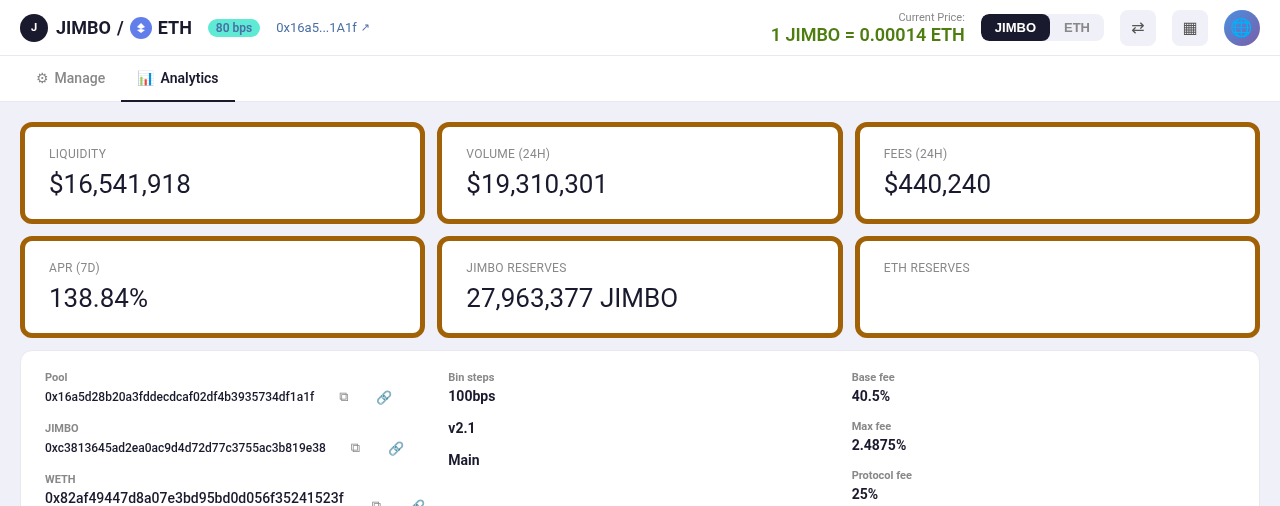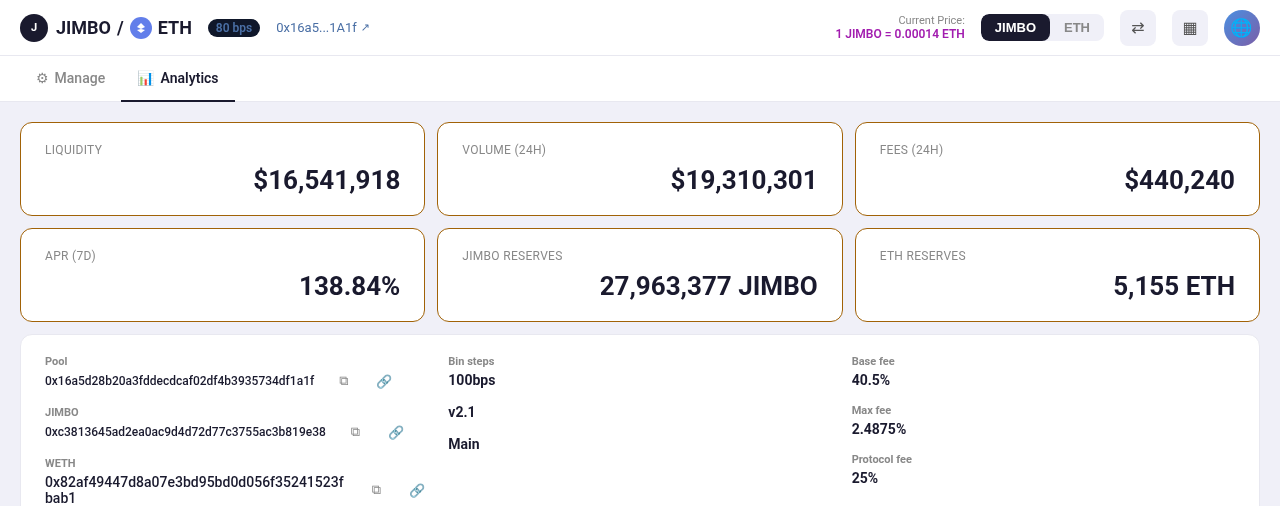--- a/index.html
+++ b/index.html
@@ -47,21 +47,21 @@
       width: 22px;
       height: 22px;
       background: #627eea;
       border-radius: 50%;
       display: inline-flex;
       align-items: center;
       justify-content: center;
     }
     .eth-icon svg { width: 12px; height: 12px; }
     .bps-badge {
-      background: #0f172a;
+      background: #5eead4;
       color: #4a6fa5;
       padding: 2px 8px;
       border-radius: 12px;
       font-size: 12px;
       font-weight: 600;
       margin-left: 8px;
     }
     .address-link {
       font-size: 13px;
       color: #4a6fa5;
@@ -81,23 +81,23 @@
       gap: 16px;
     }
     .current-price {
       text-align: right;
     }
     .current-price-label {
       font-size: 11px;
       color: #888;
     }
     .current-price-value {
-      font-size: 12px;
+      font-size: 18px;
       font-weight: 600;
-      color: #a21caf;
+      color: #4d7c0f;
       margin-left: 36px;
     }
     .token-toggle {
       display: flex;
       background: #f0f0f8;
       border-radius: 8px;
       overflow: hidden;
     }
     .token-btn {
       padding: 6px 14px;
@@ -175,34 +175,33 @@
     
     .stats-row {
       display: grid;
       grid-template-columns: 1fr 1fr 1fr;
       gap: 12px;
     }
     .stat-card {
       background: #fff;
       border-radius: 12px;
       padding: 20px 24px;
-      border: 1px solid #a16207;
+      border: 5px solid #a16207;
     }
     .stat-label {
       font-size: 12px;
       color: #888;
       margin-bottom: 8px;
       text-transform: uppercase;
       letter-spacing: 0.3px;
     }
     .stat-value {
       font-size: 26px;
-      font-weight: 700;
-      color: #1a1a2e;
-      text-align: right;
+      font-weight: 400;
+      color: #1a1a2e;
     }
 
     
     .pool-card {
       background: #fff;
       border-radius: 12px;
       padding: 20px 24px;
       border: 1px solid #e8e8f0;
       display: grid;
       grid-template-columns: 1fr 1fr 1fr;
@@ -328,21 +327,20 @@
     <div class="stat-card">
       <div class="stat-label">APR (7D)</div>
       <div class="stat-value">138.84%</div>
     </div>
     <div class="stat-card">
       <div class="stat-label">JIMBO Reserves</div>
       <div class="stat-value">27,963,377 JIMBO</div>
     </div>
     <div class="stat-card">
       <div class="stat-label">ETH Reserves</div>
-      <div class="stat-value">5,155 ETH</div>
     </div>
   </div>
 
   <div class="pool-card">
 
     <div class="pool-section">
       <div class="pool-item">
         <div class="pool-item-label">Pool</div>
         <div class="pool-item-value">
           <span style="font-size:12px;">0x16a5d28b20a3fddecdcaf02df4b3935734df1a1f</span>

